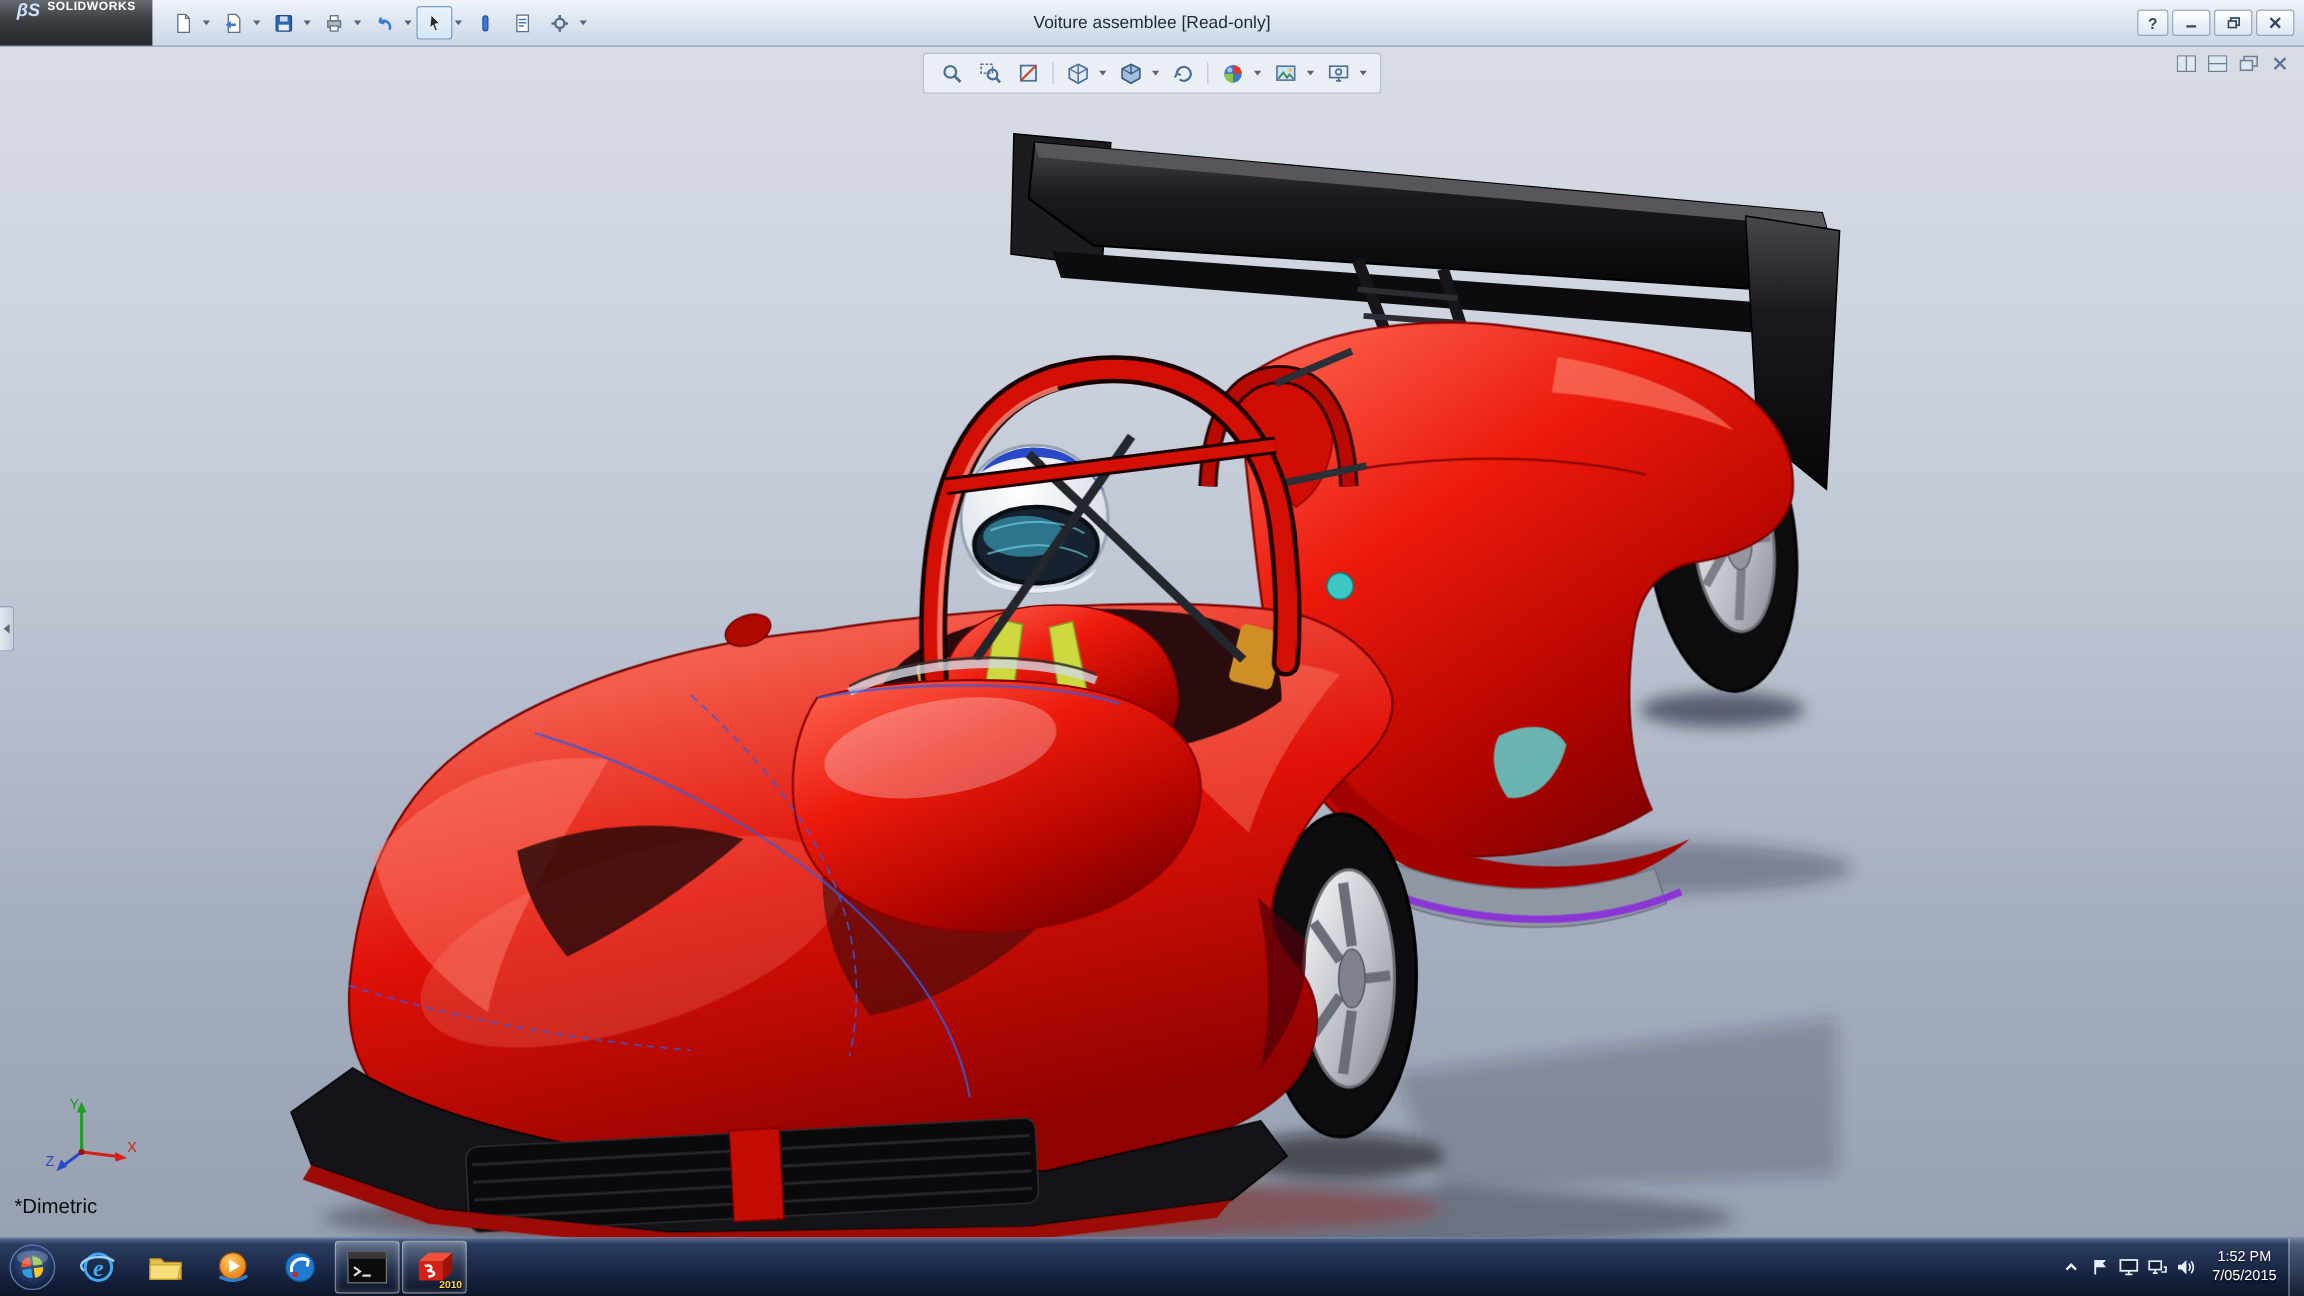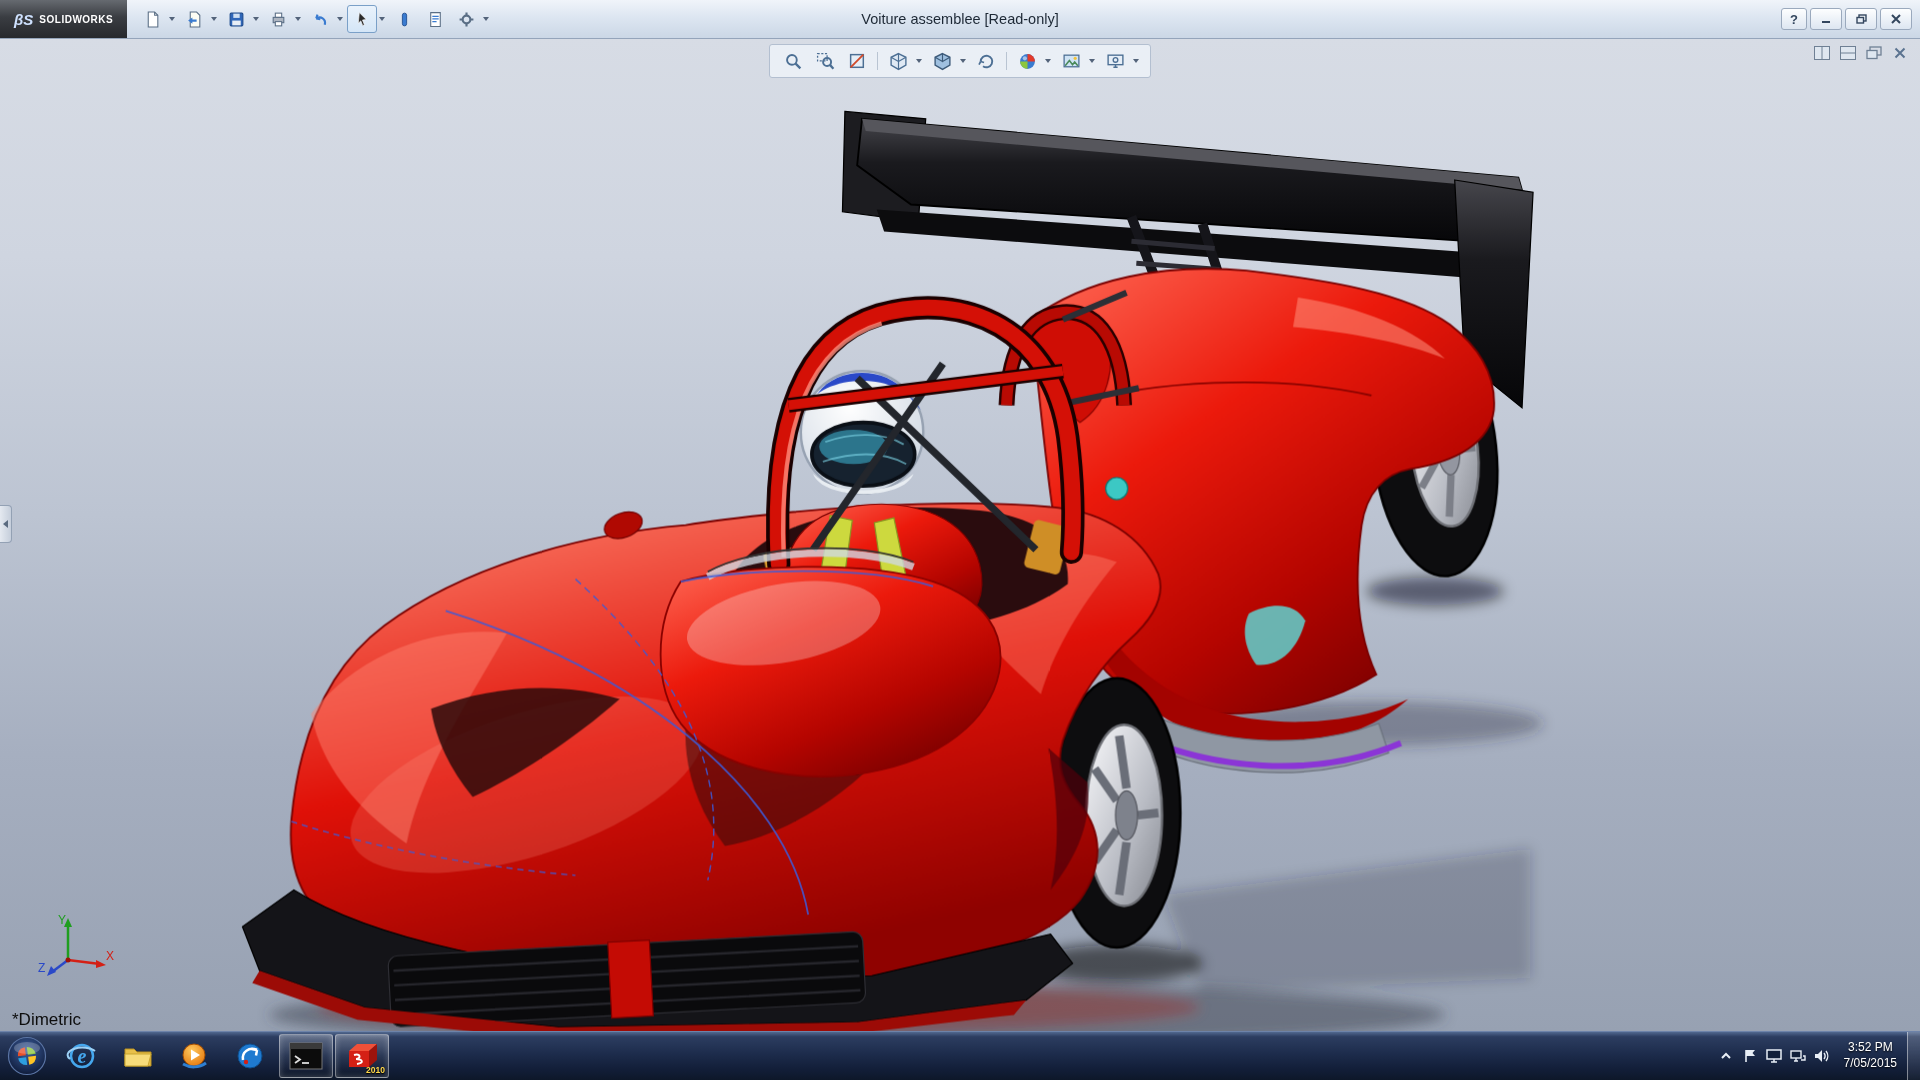--- a/index.html
+++ b/index.html
@@ -10,21 +10,21 @@
     -webkit-user-select:none;user-select:none;
   }
   
   .titlebar{
     position:absolute;top:0;left:0;right:0;height:38px;
     background:linear-gradient(180deg,#f0f4fa 0%,#dde6f1 45%,#cbd7e6 100%);
     border-bottom:1px solid #94a4ba;
     display:flex;align-items:center;z-index:30;
   }
   .brand{
-    height:38px;display:flex;align-items:center;gap:6px;
+    height:38px;display:flex;align-items:flex-start;gap:6px;
     background:linear-gradient(180deg,#666a70 0%,#3a3d42 45%,#26282c 100%);
     padding:0 14px;flex:0 0 auto;
   }
   .brand-mark{color:#cfe2ff;font-weight:bold;font-size:15px;font-style:italic;}
   .brand-name{color:#ffffff;font-weight:bold;font-size:10px;letter-spacing:.5px;}
   .main-toolbar{display:flex;align-items:center;margin-left:10px;gap:1px;}
   .tb-btn{
     display:flex;align-items:center;justify-content:center;
     min-width:24px;height:26px;border:1px solid transparent;border-radius:3px;padding:0 2px;
     background:transparent;cursor:default;
@@ -56,21 +56,21 @@
   .vt-sep{width:1px;height:18px;background:#b9c4d2;margin:0 3px;}
 
   
   .viewport{
     position:absolute;top:38px;left:0;right:0;bottom:48px;
     background:linear-gradient(180deg,#d7dce5 0%,#cfd5e0 22%,#bcc4d2 48%,#a6afc0 72%,#97a1b2 100%);
     overflow:hidden;
   }
   .graphics{position:absolute;inset:0;width:100%;height:100%;}
   .view-label{
-    position:absolute;left:12px;bottom:2px;font-size:17px;color:#0d0d0d;z-index:5;
+    position:absolute;left:12px;bottom:16px;font-size:17px;color:#0d0d0d;z-index:5;
   }
   .triad{position:absolute;left:34px;bottom:44px;z-index:5;}
   .pane-tab{
     position:absolute;left:0;top:47%;width:11px;height:36px;
     background:linear-gradient(90deg,#e4e9f0,#c5cedb);
     border:1px solid #93a1b4;border-left:none;border-radius:0 4px 4px 0;
     display:flex;align-items:center;justify-content:center;z-index:6;
   }
   .pane-tab .arrow{width:0;height:0;border-top:4px solid transparent;border-bottom:4px solid transparent;border-right:5px solid #5a6b80;}
   .pane-controls{
@@ -604,18 +604,18 @@
         <path d="M5,13 h4 M7,10 v3 M12,12 h4 v-4 h-2" stroke="#e8eef6" stroke-width="1.4" fill="none"></path>
       </svg>
     </div>
     <div class="tray-btn">
       <svg width="17" height="16" viewBox="0 0 17 16">
         <path d="M2,6 h3 l4,-4 v12 l-4,-4 h-3 z" fill="#e8eef6"></path>
         <path d="M11,5 a5,5 0 0 1 0,6 M13,3 a8,8 0 0 1 0,10" stroke="#e8eef6" stroke-width="1.4" fill="none"></path>
       </svg>
     </div>
     <div class="clock">
-      <div>3:52 PM</div>
+      <div>1:52 PM</div>
       <div>7/05/2015</div>
     </div>
     <div class="show-desktop"></div>
   </div>
 </div>
 
 </body></html>

